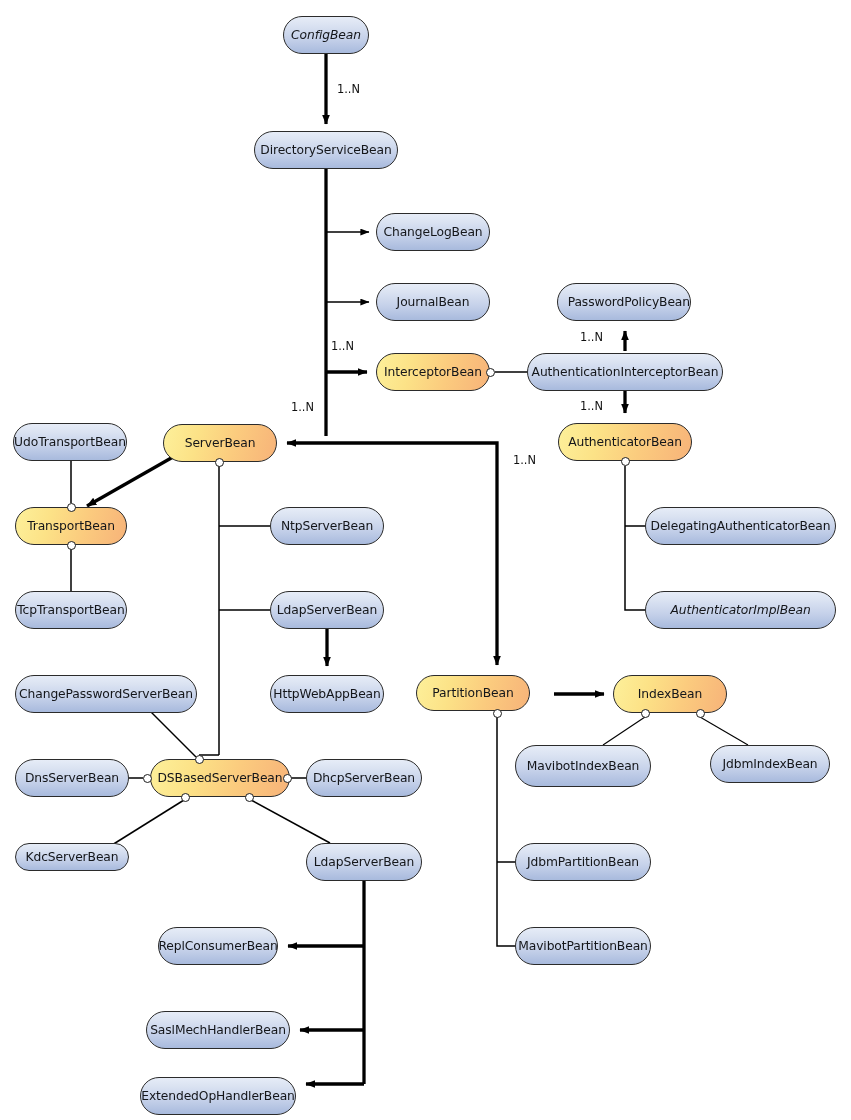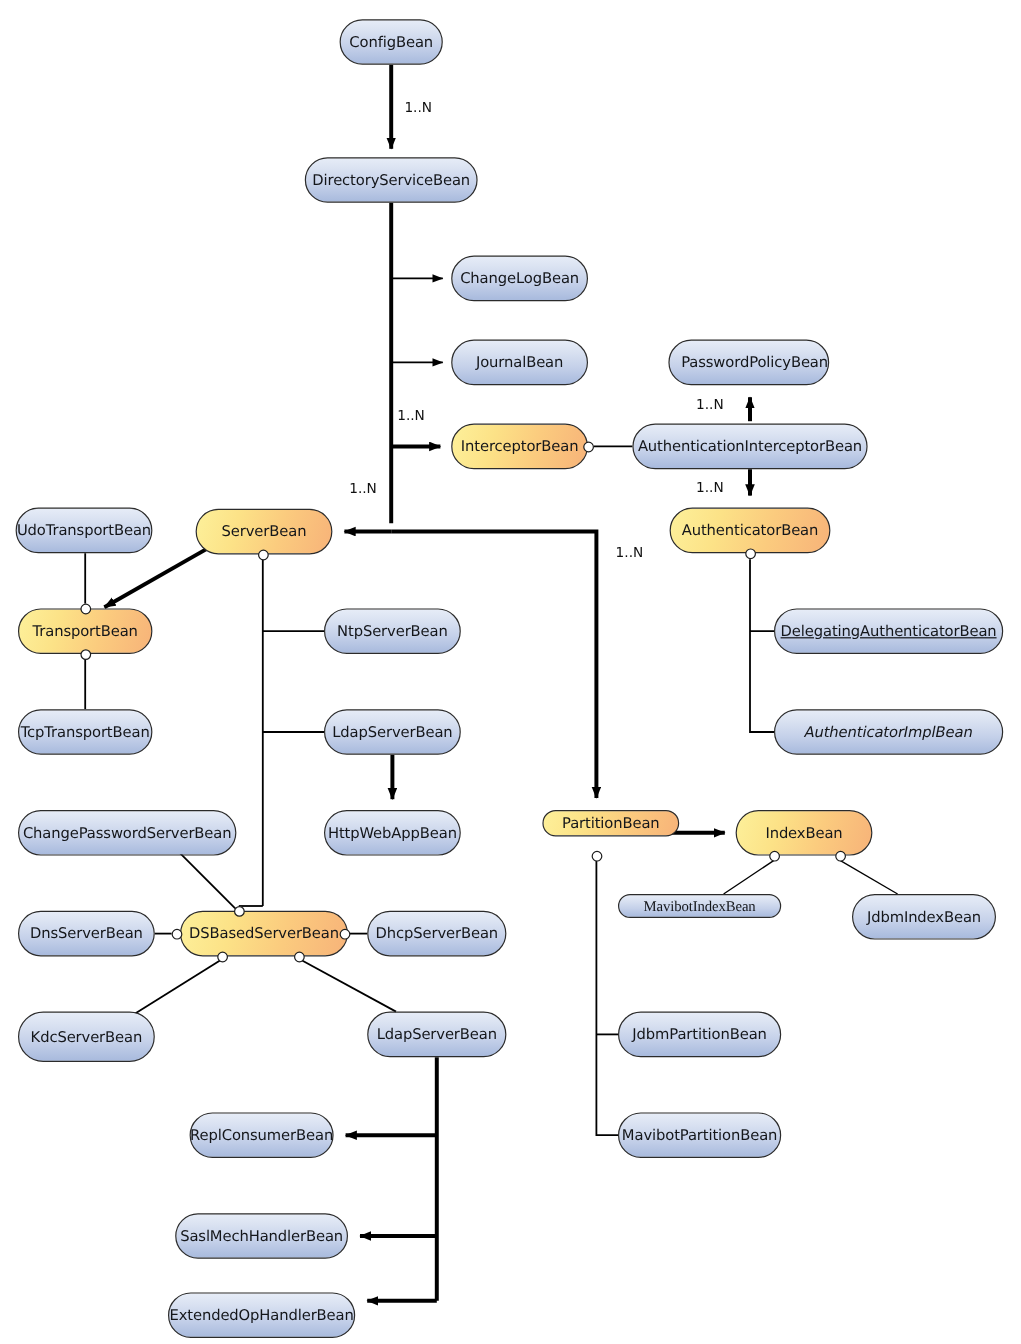--- a/index.html
+++ b/index.html
@@ -118,21 +118,21 @@
 
       <path d="M645,717 L603,745" stroke-width="1.1"></path>
       <path d="M700,717 L748,745" stroke-width="1.1"></path>
 
       <path d="M497,717 L497,946 L515,946" stroke-width="1.5"></path>
       <path d="M497,862 L515,862" stroke-width="1.5"></path>
     </g>
   </svg>
 
   <div id="nodes-layer">
-      <div class="node blue" style="left: 283px; top: 16px; width: 86px; height: 38px;">
+      <div class="node blue" style="left: 283px; top: 16px; width: 86px; height: 38px; font-style: italic;">
         <span>ConfigBean</span>
       </div>
       <div class="node blue" style="left: 254px; top: 131px; width: 144px; height: 38px;">
         <span>DirectoryServiceBean</span>
       </div>
       <div class="node blue" style="left: 376px; top: 213px; width: 114px; height: 38px;">
         <span>ChangeLogBean</span>
       </div>
       <div class="node blue" style="left: 376px; top: 283px; width: 114px; height: 38px;">
         <span>JournalBean</span>
@@ -154,60 +154,60 @@
       </div>
       <div class="node orange" style="left: 163px; top: 424px; width: 114px; height: 38px;">
         <span>ServerBean</span>
       </div>
       <div class="node orange" style="left: 15px; top: 507px; width: 112px; height: 38px; justify-content: center;">
         <span>TransportBean</span>
       </div>
       <div class="node blue" style="left: 270px; top: 507px; width: 114px; height: 38px;">
         <span>NtpServerBean</span>
       </div>
-      <div class="node blue" style="left: 645px; top: 507px; width: 191px; height: 38px; text-decoration: underline;">
+      <div class="node blue" style="left: 645px; top: 507px; width: 191px; height: 38px;">
         <span>DelegatingAuthenticatorBean</span>
       </div>
       <div class="node blue" style="left: 15px; top: 591px; width: 112px; height: 38px;">
         <span>TcpTransportBean</span>
       </div>
       <div class="node blue" style="left: 270px; top: 591px; width: 114px; height: 38px;">
         <span>LdapServerBean</span>
       </div>
       <div class="node blue" style="left: 645px; top: 591px; width: 191px; height: 38px; font-style: italic;">
         <span>AuthenticatorImplBean</span>
       </div>
       <div class="node blue" style="left: 15px; top: 675px; width: 182px; height: 38px;">
         <span>ChangePasswordServerBean</span>
       </div>
       <div class="node blue" style="left: 270px; top: 675px; width: 114px; height: 38px;">
         <span>HttpWebAppBean</span>
       </div>
-      <div class="node orange" style="left: 452px; top: 675px; width: 114px; height: 22px;">
+      <div class="node orange" style="left: 416px; top: 675px; width: 114px; height: 36px;">
         <span>PartitionBean</span>
       </div>
       <div class="node orange" style="left: 613px; top: 675px; width: 114px; height: 38px;">
         <span>IndexBean</span>
       </div>
-      <div class="node blue" style="left: 515px; top: 745px; width: 136px; height: 20px; font-family: Liberation Serif, serif;">
+      <div class="node blue" style="left: 515px; top: 745px; width: 136px; height: 42px;">
         <span>MavibotIndexBean</span>
       </div>
       <div class="node blue" style="left: 710px; top: 745px; width: 120px; height: 38px;">
         <span>JdbmIndexBean</span>
       </div>
       <div class="node blue" style="left: 15px; top: 759px; width: 114px; height: 38px;">
         <span>DnsServerBean</span>
       </div>
       <div class="node orange" style="left: 150px; top: 759px; width: 140px; height: 38px; text-align: center;">
         <span>DSBasedServerBean</span>
       </div>
       <div class="node blue" style="left: 306px; top: 759px; width: 116px; height: 38px;">
         <span>DhcpServerBean</span>
       </div>
-      <div class="node blue" style="left: 15px; top: 843px; width: 114px; height: 42px;">
+      <div class="node blue" style="left: 15px; top: 843px; width: 114px; height: 28px;">
         <span>KdcServerBean</span>
       </div>
       <div class="node blue" style="left: 306px; top: 843px; width: 116px; height: 38px;">
         <span>LdapServerBean</span>
       </div>
       <div class="node blue" style="left: 515px; top: 843px; width: 136px; height: 38px;">
         <span>JdbmPartitionBean</span>
       </div>
       <div class="node blue" style="left: 158px; top: 927px; width: 120px; height: 38px;">
         <span>ReplConsumerBean</span>

